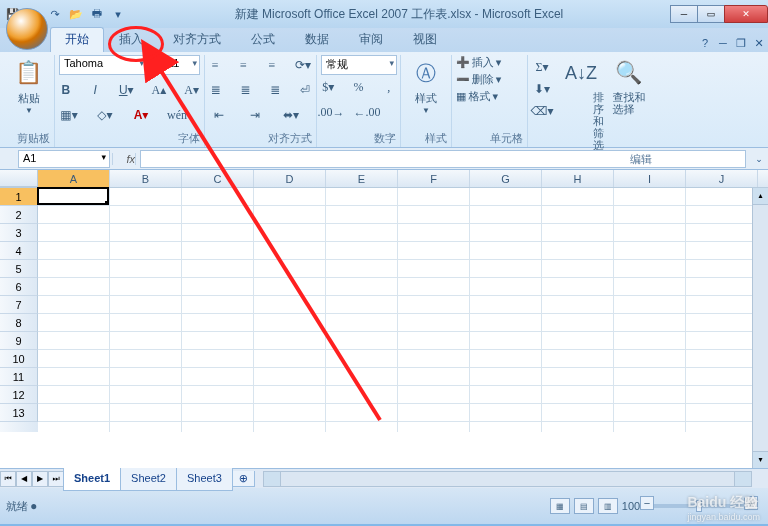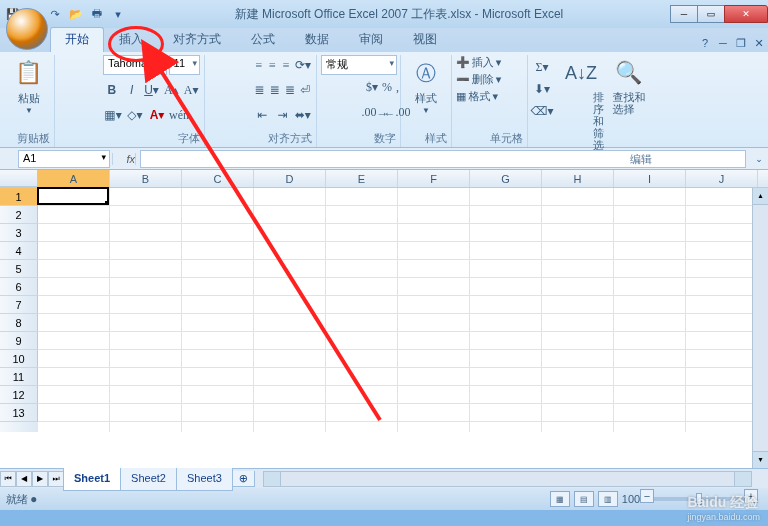--- a/index.html
+++ b/index.html
@@ -25,21 +25,21 @@
 .anno-arrow { position: absolute; z-index: 19; pointer-events: none; }
 
 
 .ribbon { height: 96px; background: linear-gradient(#e8f2fb, #d8eaf9); border-bottom: 1px solid #9bbde0; display: flex; padding: 3px 4px 0 4px; }
 .group { border-right: 1px solid #c0d8ee; padding: 0 4px; display: flex; flex-direction: column; justify-content: space-between; }
 .group-body { flex: 1; display: flex; align-items: flex-start; gap: 2px; padding-top: 2px; }
 .group-label { font-size: 11px; color: #5a7a9a; text-align: right; padding: 1px 0; position: relative; }
 .group-label::after { content: "⌐"; position: absolute; right: 2px; font-size: 8px; transform: rotate(180deg); }
 .big-btn { width: 42px; display: flex; flex-direction: column; align-items: center; font-size: 11px; color: #3b5e7e; cursor: pointer; }
 .big-icon { width: 32px; height: 32px; margin-bottom: 2px; display:flex; align-items:center; justify-content:center; font-size:22px; }
-.font-row { display: flex; gap: 2px; margin-bottom: 3px; align-items: center; margin-left: 44px; }
+.font-row { display: flex; gap: 16px; margin-bottom: 3px; align-items: center; }
 .combo { height: 20px; border: 1px solid #a8c4e0; background: #fff; font-size: 11px; padding: 1px 14px 1px 4px; position: relative; }
 .combo::after { content: "▾"; position: absolute; right: 2px; top: 2px; font-size: 9px; color: #4a6a8a; }
 .mini { width: 20px; height: 20px; border: 1px solid transparent; display: inline-flex; align-items: center; justify-content: center; font-size: 12px; color: #3b5e7e; cursor: pointer; font-family: "Times New Roman", serif; }
 .col { display: flex; flex-direction: column; gap: 2px; }
 
 
 .fbar { height: 22px; background: #e4eef8; border-bottom: 1px solid #9bbde0; display: flex; align-items: center; }
 .namebox { width: 92px; height: 18px; border: 1px solid #a8c4e0; background: #fff; margin: 0 2px 0 18px; font-size: 11px; padding: 1px 4px; position: relative; }
 .namebox::after { content: "▾"; position: absolute; right: 3px; top: 1px; font-size: 9px; }
 .fx-btn { width: 24px; text-align: right; font-size: 11px; font-style: italic; color: #5a5a5a; border-left: 1px solid #c0d4e8; border-right: 1px solid #c0d4e8; }
@@ -65,21 +65,21 @@
 .sheet-tabs { height: 20px; background: #dfe9f5; display: flex; align-items: center; border-top: 1px solid #9bbde0; }
 .tab-nav { display: flex; gap: 0; }
 .tab-nav-btn { width: 16px; height: 16px; background: #e8f0fa; border: 1px solid #b0c4d8; display: flex; align-items: center; justify-content: center; font-size: 8px; }
 .sheet-tab { padding: 6px 10px; font-size: 11px; border: 1px solid #9bbde0; border-top: none; background: #eaf2fb; margin-left: -1px; color: #15428b; }
 .sheet-tab.active { background: #fff; font-weight: bold; }
 .hscroll { flex: 1; height: 16px; background: #dbe6f2; border: 1px solid #b0c4d8; margin: 0 16px 0 8px; position: relative; }
 .hscroll::before { content:""; position:absolute; left:0; width:16px; height:100%; background:#cde0f0; border-right:1px solid #b0c4d8; }
 .hscroll::after { content:""; position:absolute; right:0; width:16px; height:100%; background:#cde0f0; border-left:1px solid #b0c4d8; }
 
 
-.status { height: 22px; background: linear-gradient(#d6e6f5, #bdd7f0); display: flex; align-items: center; justify-content: space-between; padding: 0 6px; font-size: 11px; color: #3b5e7e; }
+.status { height: 36px; background: linear-gradient(#d6e6f5, #bdd7f0); display: flex; align-items: center; justify-content: space-between; padding: 0 6px; font-size: 11px; color: #3b5e7e; }
 .zoom { display: flex; align-items: center; gap: 4px; }
 .view-btn { width: 20px; height: 16px; border: 1px solid #8aabce; background: #eaf2fb; font-size:8px; display:flex;align-items:center;justify-content:center; }
 .zoom-slider { width: 90px; height: 4px; background: #a8c4e0; position: relative; }
 .zoom-slider::before { content: "−"; position: absolute; left: -14px; top: -8px; width: 12px; height: 12px; border: 1px solid #8aabce; background: #eaf2fb; text-align: center; line-height: 12px; }
 .zoom-slider::after { content: "+"; position: absolute; right: -14px; top: -8px; width: 12px; height: 12px; border: 1px solid #8aabce; background: #eaf2fb; text-align: center; line-height: 12px; }
 .zoom-thumb { position: absolute; left: 42px; top: -4px; width: 6px; height: 12px; background: #eaf2fb; border: 1px solid #8aabce; }
 
 .watermark { position: absolute; right: 8px; bottom: 4px; color: rgba(255,255,255,.7); font-size: 14px; font-weight: bold; z-index: 30; text-shadow: 0 0 3px rgba(0,0,0,.3); }
 .watermark small { display:block; font-size:9px; font-weight:normal; }
 

